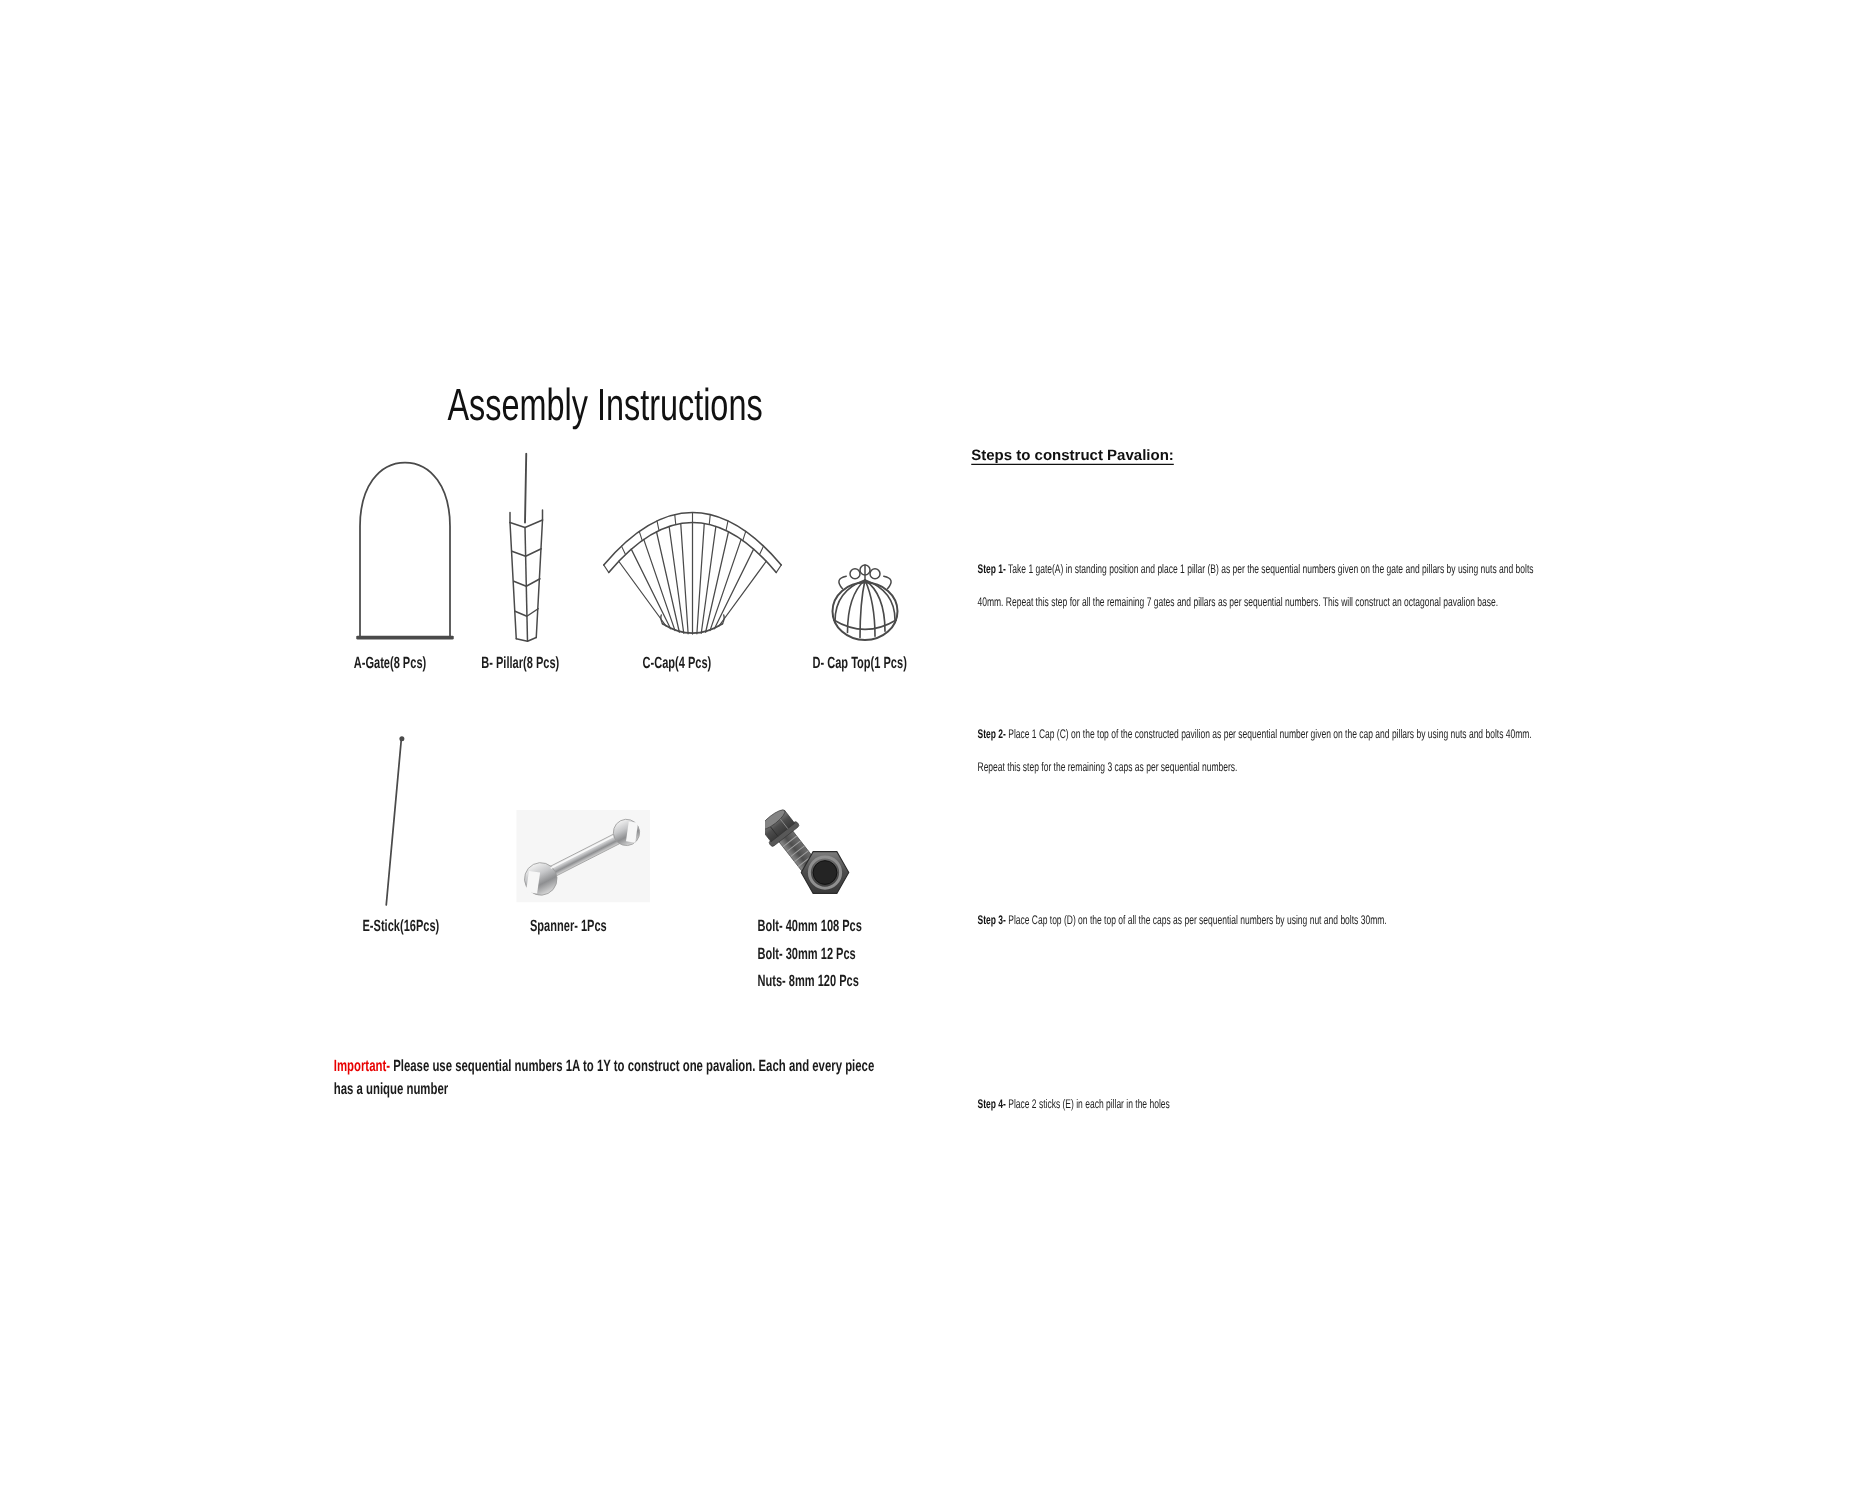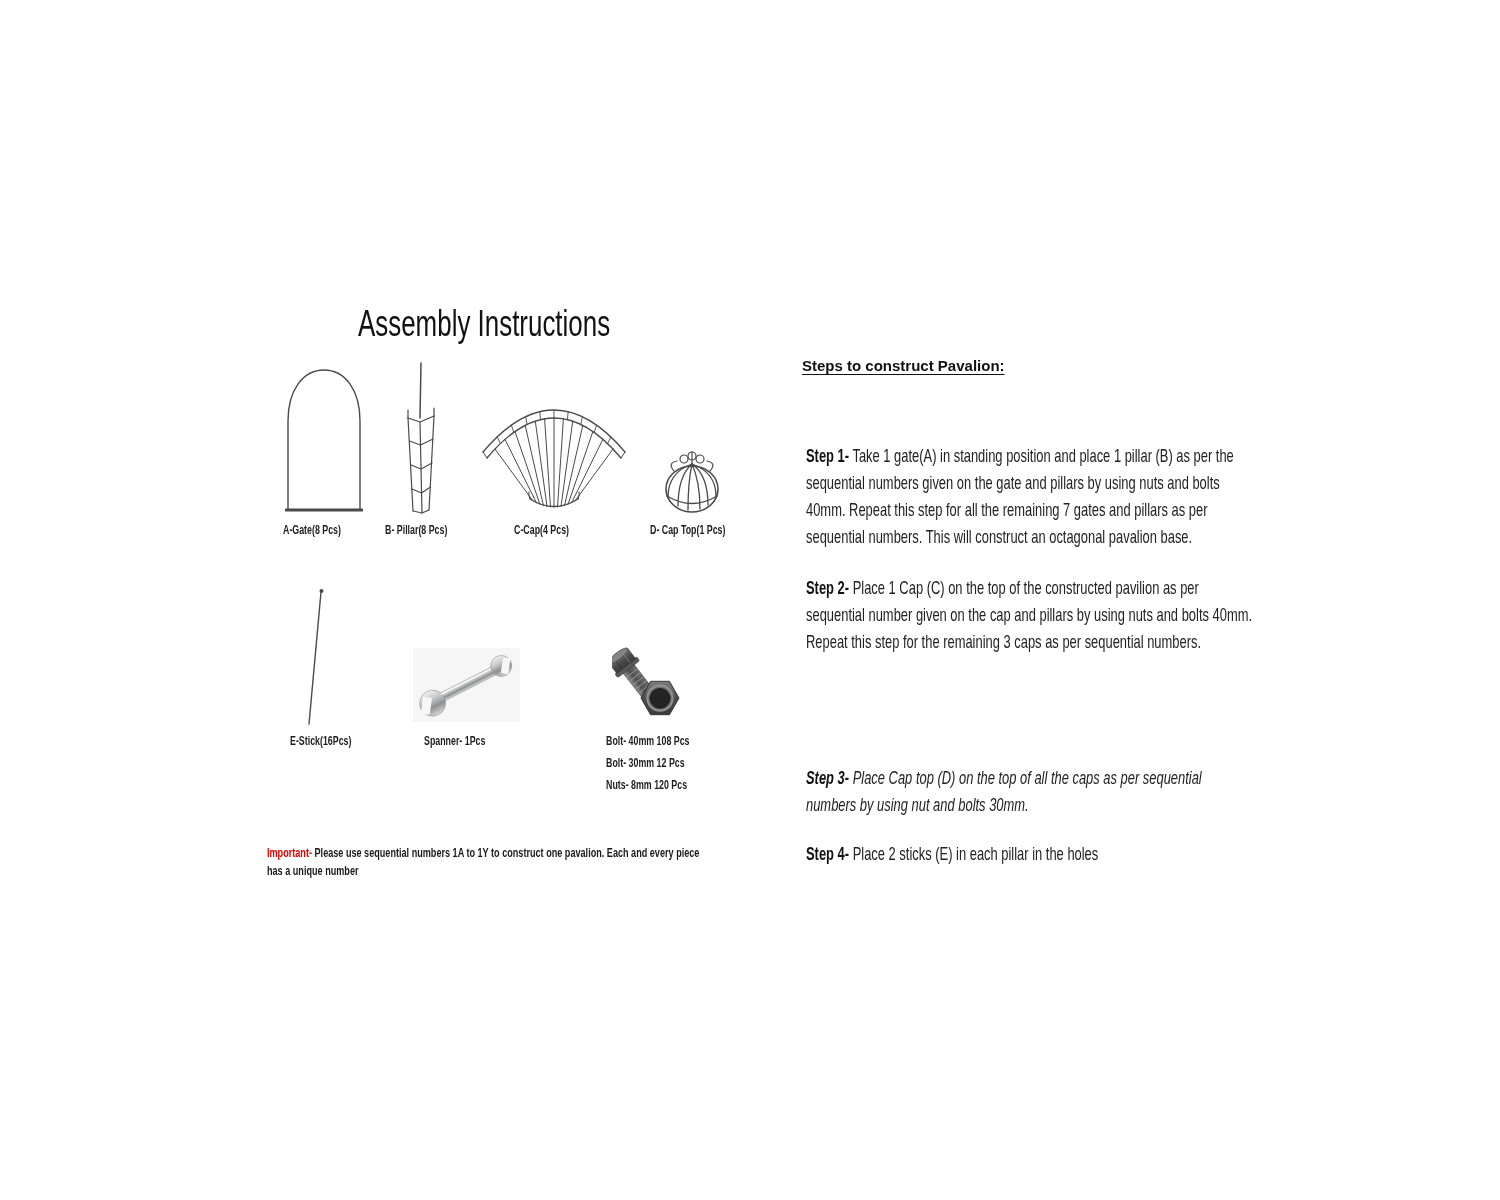--- a/index.html
+++ b/index.html
@@ -10,24 +10,24 @@
   .abs{position:absolute;}
   
   .condL{transform:scaleX(0.68);transform-origin:0 0;white-space:nowrap;}
   .parwrap{transform:scaleX(0.68);transform-origin:0 0;}
   .title{
     left:358px;top:303px;font-size:36px;line-height:42px;font-weight:400;
     transform:scaleX(0.72);transform-origin:0 0;white-space:nowrap;color:#111;
   }
   .plabel{font-size:13px;font-weight:bold;color:#1c1c1c;}
   .steps-head{
-    left:802px;top:357px;font-size:15px;font-weight:bold;color:#111;
+    left:777px;top:357px;font-size:12px;font-weight:bold;color:#111;
     text-decoration:underline;text-underline-offset:3px;
   }
-  .step{left:782px;width:660px;font-size:19px;line-height:27px;color:#222;margin-left:24px;}
+  .step{left:782px;width:660px;font-size:10px;line-height:27px;color:#222;}
   .step b{color:#111;}
   .important{
     left:267px;top:844px;width:640px;font-size:13px;font-weight:bold;
     line-height:17.5px;color:#1a1a1a;transform:scaleX(0.70);transform-origin:0 0;
   }
   .red{color:#e80000;}
   svg{display:block;}
   .lineart{stroke:#4a4a4a;fill:none;stroke-linecap:round;stroke-linejoin:round;}
 </style>
 </head>
@@ -213,25 +213,25 @@
   </div>
 </div>
 
 <div class="abs step" style="top:574px;">
   <div class="parwrap" style="width:660px;">
     <b>Step 2-</b>
     <span>Place 1 Cap (C) on the top of the constructed pavilion as per sequential number given on the cap and pillars by using nuts and bolts 40mm. Repeat this step for the remaining 3 caps as per sequential numbers.</span>
   </div>
 </div>
 
-<div class="abs step" style="top:764px;font-style:italic;">
+<div class="abs step" style="top:723px;">
   <div class="parwrap" style="width:660px;">
     <b>Step 3-</b>
     <span>Place Cap top (D) on the top of all the caps as per sequential numbers by using nut and bolts 30mm.</span>
   </div>
 </div>
 
-<div class="abs step" style="top:840px;">
+<div class="abs step" style="top:870px;">
   <div class="parwrap" style="width:660px;">
     <b>Step 4-</b>
     <span>Place 2 sticks (E) in each pillar in the holes</span>
   </div>
 </div>
 
 </body></html>

